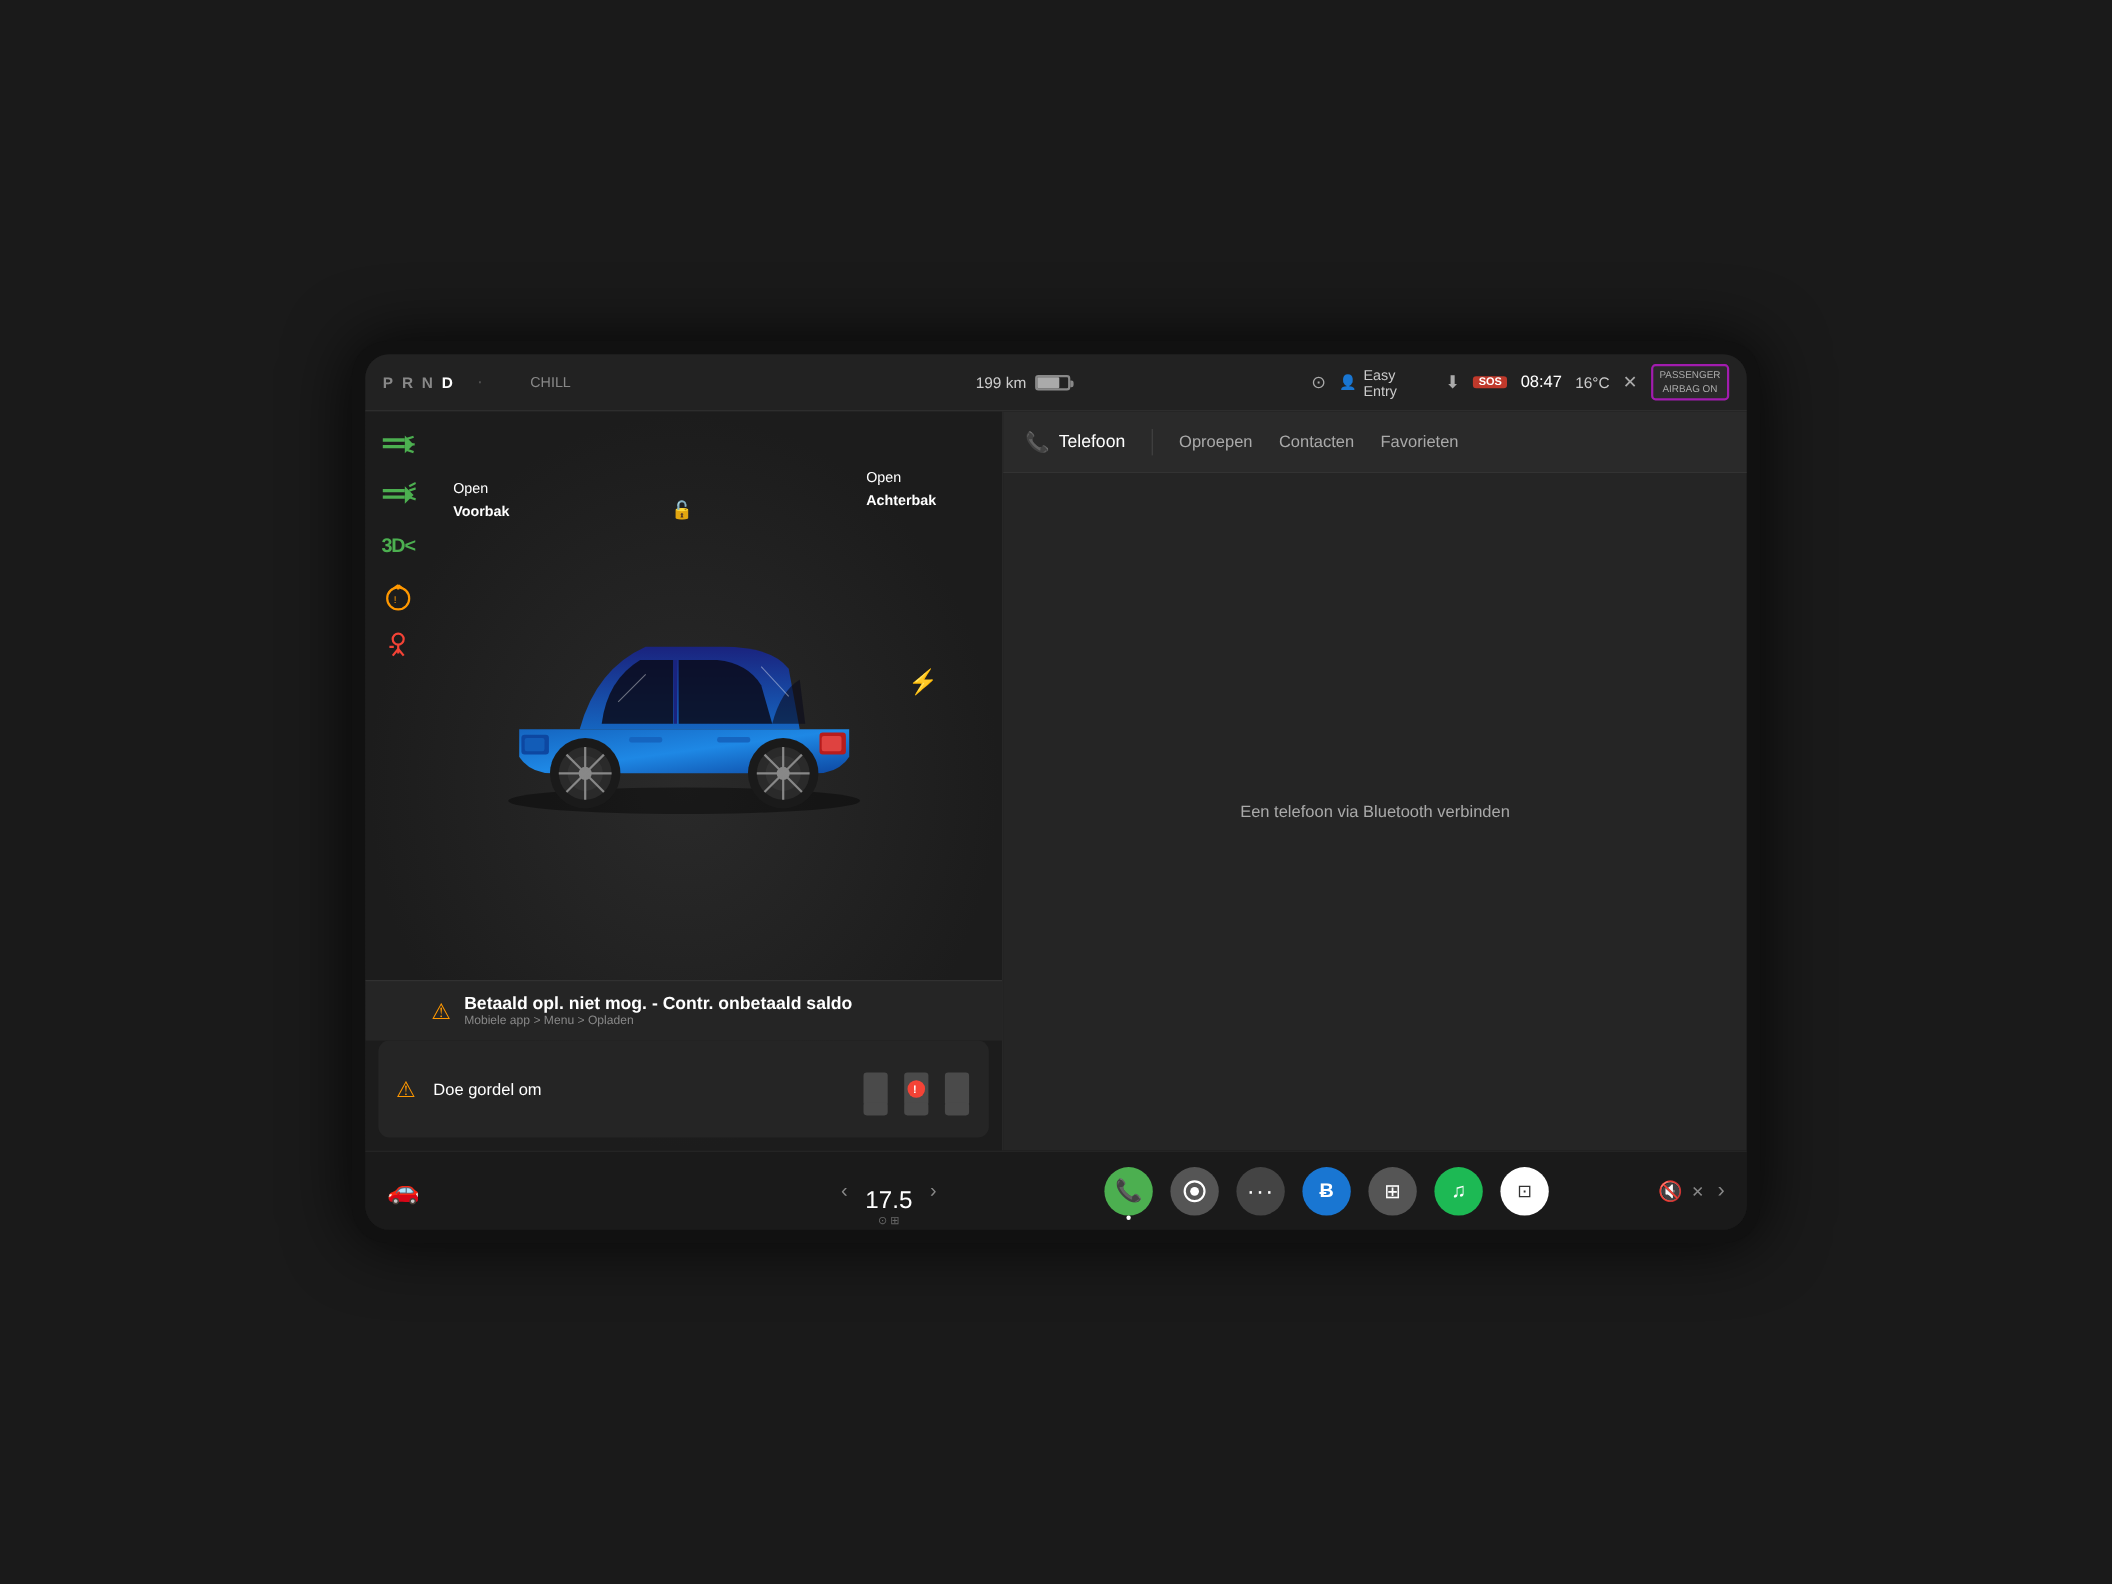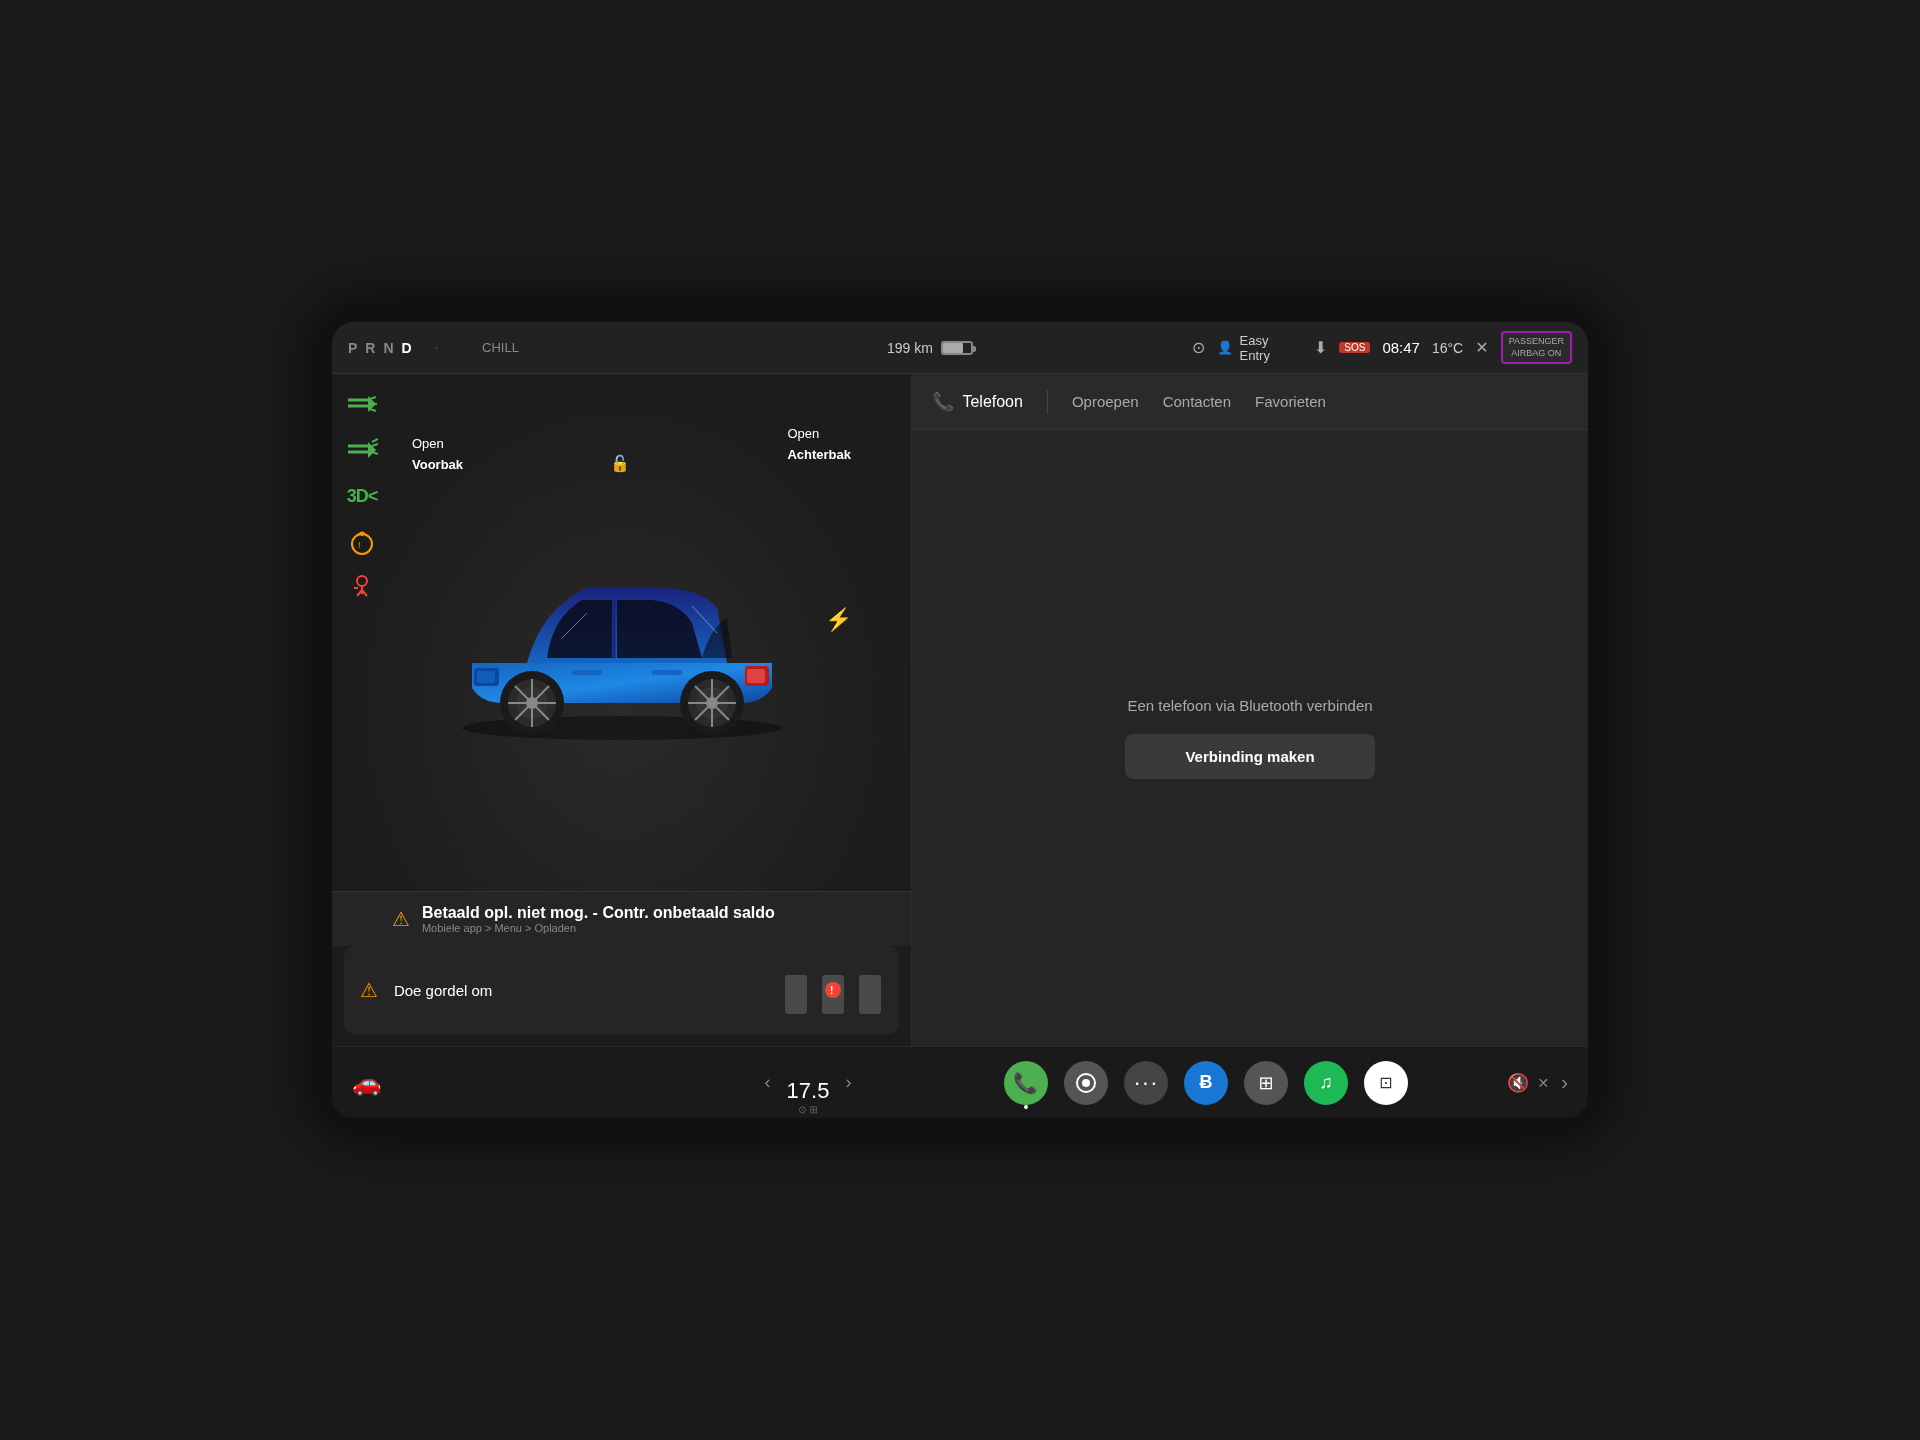--- a/index.html
+++ b/index.html
@@ -127,21 +127,21 @@
       align-items: center;
       gap: 6px;
       color: #ccc;
       font-size: 13px;
     }
 
     .sos-badge {
       background: #c0392b;
       color: white;
       font-size: 10px;
-      font-weight: normal;
+      font-weight: bold;
       padding: 0 5px;
       border-radius: 3px;
     }
 
     .time-display {
       color: white;
       font-size: 15px;
       font-weight: 500;
     }
 
@@ -674,21 +674,20 @@
             <span>Telefoon</span>
           </div>
           <div class="phone-nav-sep"></div>
           <span class="phone-nav-item">Oproepen</span>
           <span class="phone-nav-item">Contacten</span>
           <span class="phone-nav-item">Favorieten</span>
         </div>
 
         <div class="phone-body">
           <p class="bluetooth-msg">Een telefoon via Bluetooth verbinden</p>
-          <button class="connect-btn">Verbinding maken</button>
         </div>
 
       </div>
     </div>
 
     <div class="taskbar">
 
       <div class="taskbar-left">
         <span class="car-icon-task">🚗</span>
       </div>

